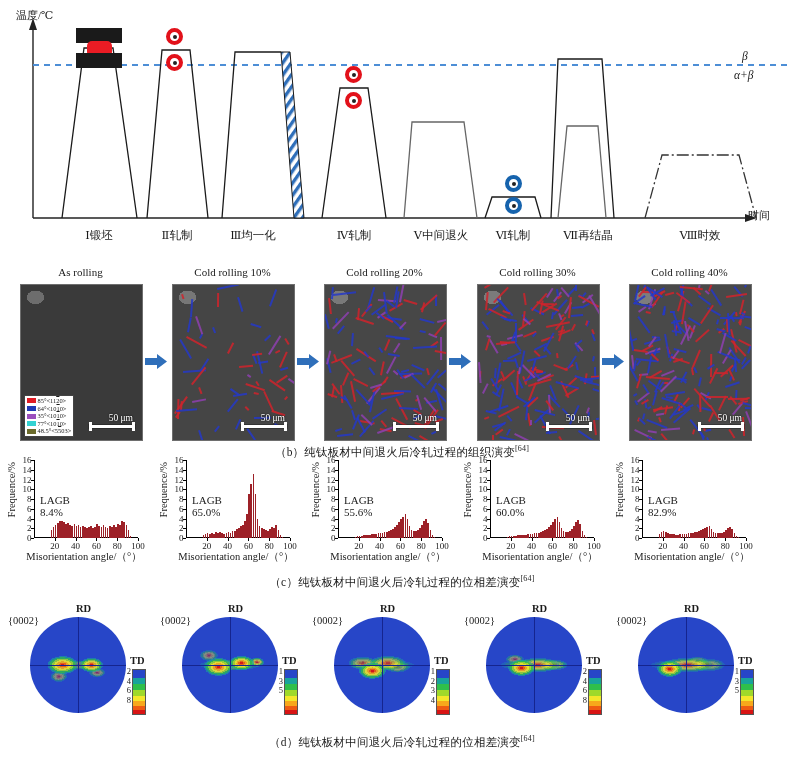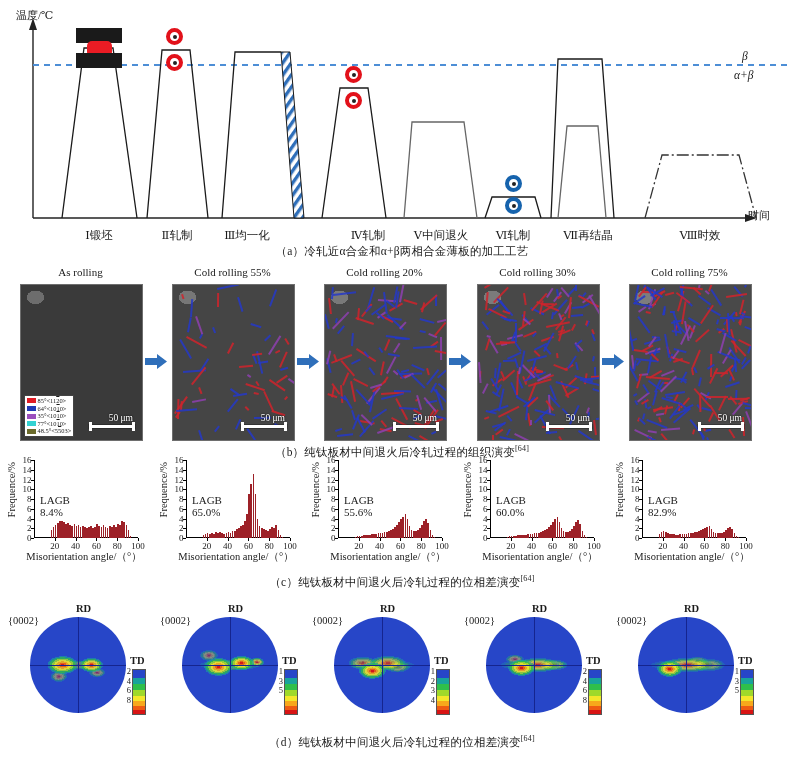--- a/index.html
+++ b/index.html
@@ -192,37 +192,36 @@
       <div class="roller blue" style="left:0;top:0;">
           <i></i>
         </div>
       <div class="roller blue" style="left:0;top:22px;">
           <i></i>
         </div>
     </div>
 
     <div class="stage-lab" style="left:99px;">Ⅰ锻坯</div>
     <div class="stage-lab" style="left:177px;">Ⅱ轧制</div>
-    <div class="stage-lab" style="left:247px;">Ⅲ均一化</div>
-    <div class="stage-lab" style="left:368px;">Ⅳ轧制</div>
+    <div class="stage-lab" style="left:253px;">Ⅲ均一化</div>
+    <div class="stage-lab" style="left:354px;">Ⅳ轧制</div>
     <div class="stage-lab" style="left:441px;">Ⅴ中间退火</div>
     <div class="stage-lab" style="left:513px;">Ⅵ轧制</div>
     <div class="stage-lab" style="left:588px;">Ⅶ再结晶</div>
     <div class="stage-lab" style="left:700px;">Ⅷ时效</div>
 
-    <div class="cap" style="position:absolute;left:0;top:244px;">（a）冷轧近α合金和α+β两相合金薄板的加工工艺</div>
   </div>
 
   <div id="panel-b">
     <div id="b-titles">
         <div class="ebsd-title" style="left: 80.5px; top: 4px;">As rolling</div>
-        <div class="ebsd-title" style="left: 232.5px; top: 4px;">Cold rolling 55%</div>
+        <div class="ebsd-title" style="left: 232.5px; top: 4px;">Cold rolling 10%</div>
         <div class="ebsd-title" style="left: 384.5px; top: 4px;">Cold rolling 20%</div>
         <div class="ebsd-title" style="left: 537.5px; top: 4px;">Cold rolling 30%</div>
-        <div class="ebsd-title" style="left: 689.5px; top: 4px;">Cold rolling 75%</div>
+        <div class="ebsd-title" style="left: 689.5px; top: 4px;">Cold rolling 40%</div>
       </div>
     <div id="b-images">
         <div class="ebsd-img" style="left: 20px;">
           <div class="grainA"></div>
           <div class="twins"></div>
           <div class="legend-box">
             <div class="legend-row">
               <span class="legend-sw" style="background: rgb(224, 27, 36);"></span>
               <span>85°&lt;11<span class="ov">2</span>0&gt;</span>
             </div>

